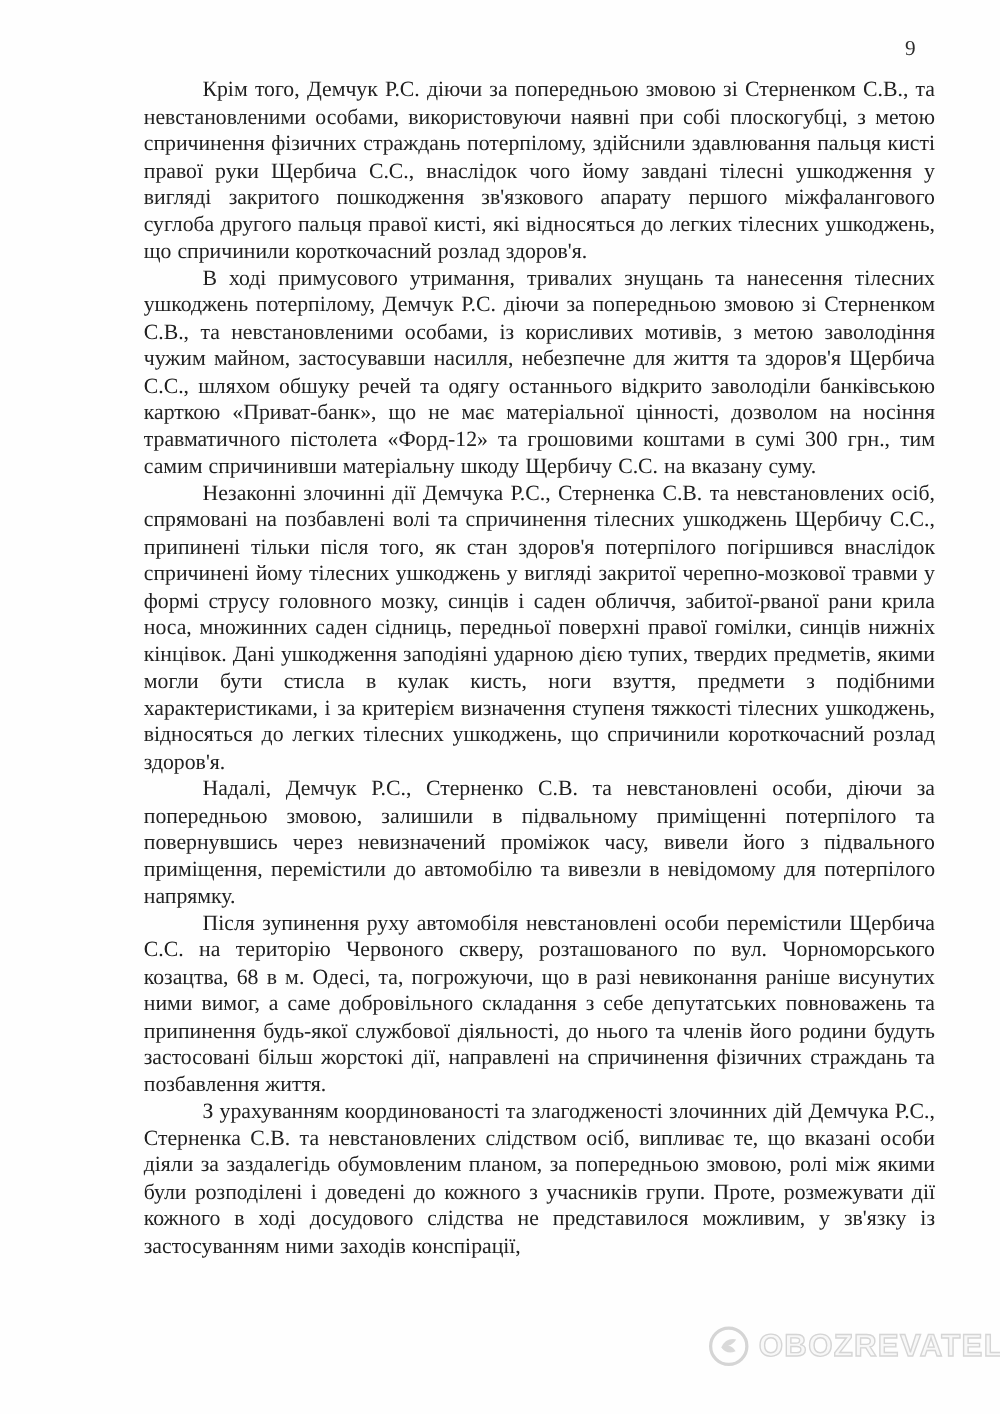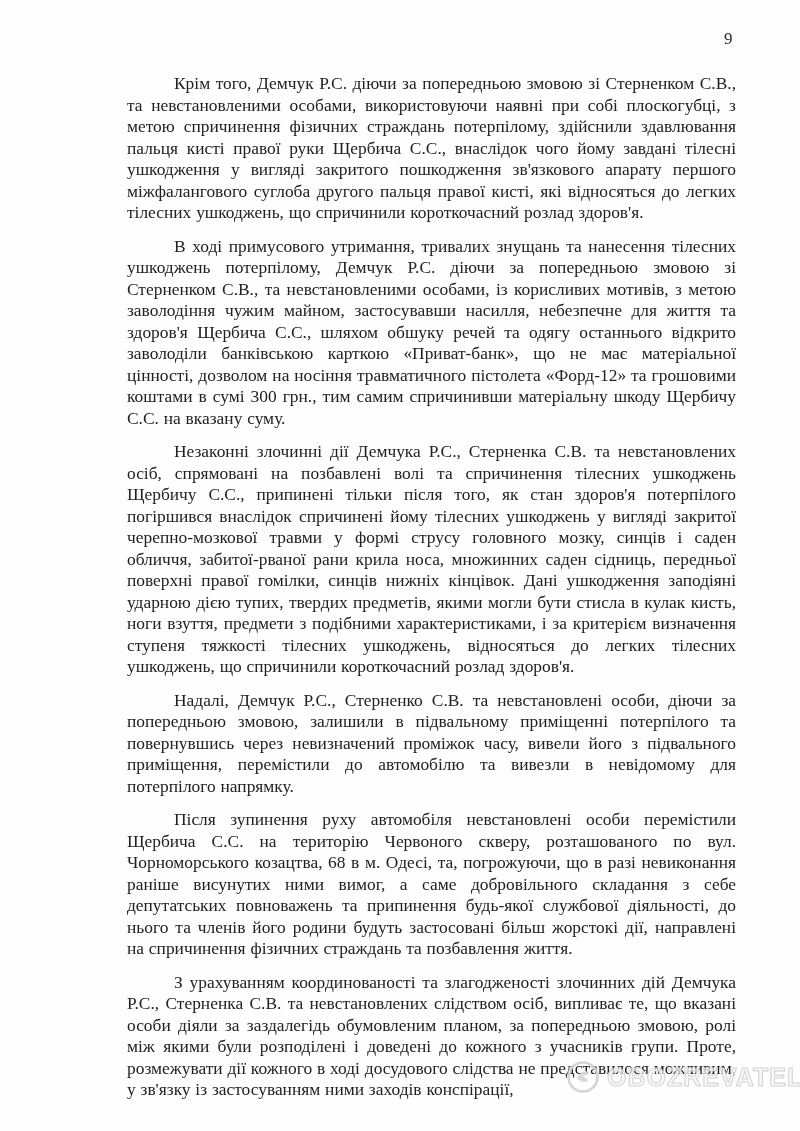--- a/index.html
+++ b/index.html
@@ -23,21 +23,21 @@
     font-size: 17px;
     color: #2a2a2a;
   }
   .content {
     position: absolute;
     top: 61px;
     left: 115px;
     width: 633px;
   }
   .para {
-    margin: 12px;
+    margin: 0;
     text-indent: 47px;
     text-align: justify;
     font-size: 17.4px;
     line-height: 21.5px;
     color: #212121;
     word-spacing: 0.5px;
   }
   .watermark {
     position: absolute;
     left: 566px;

